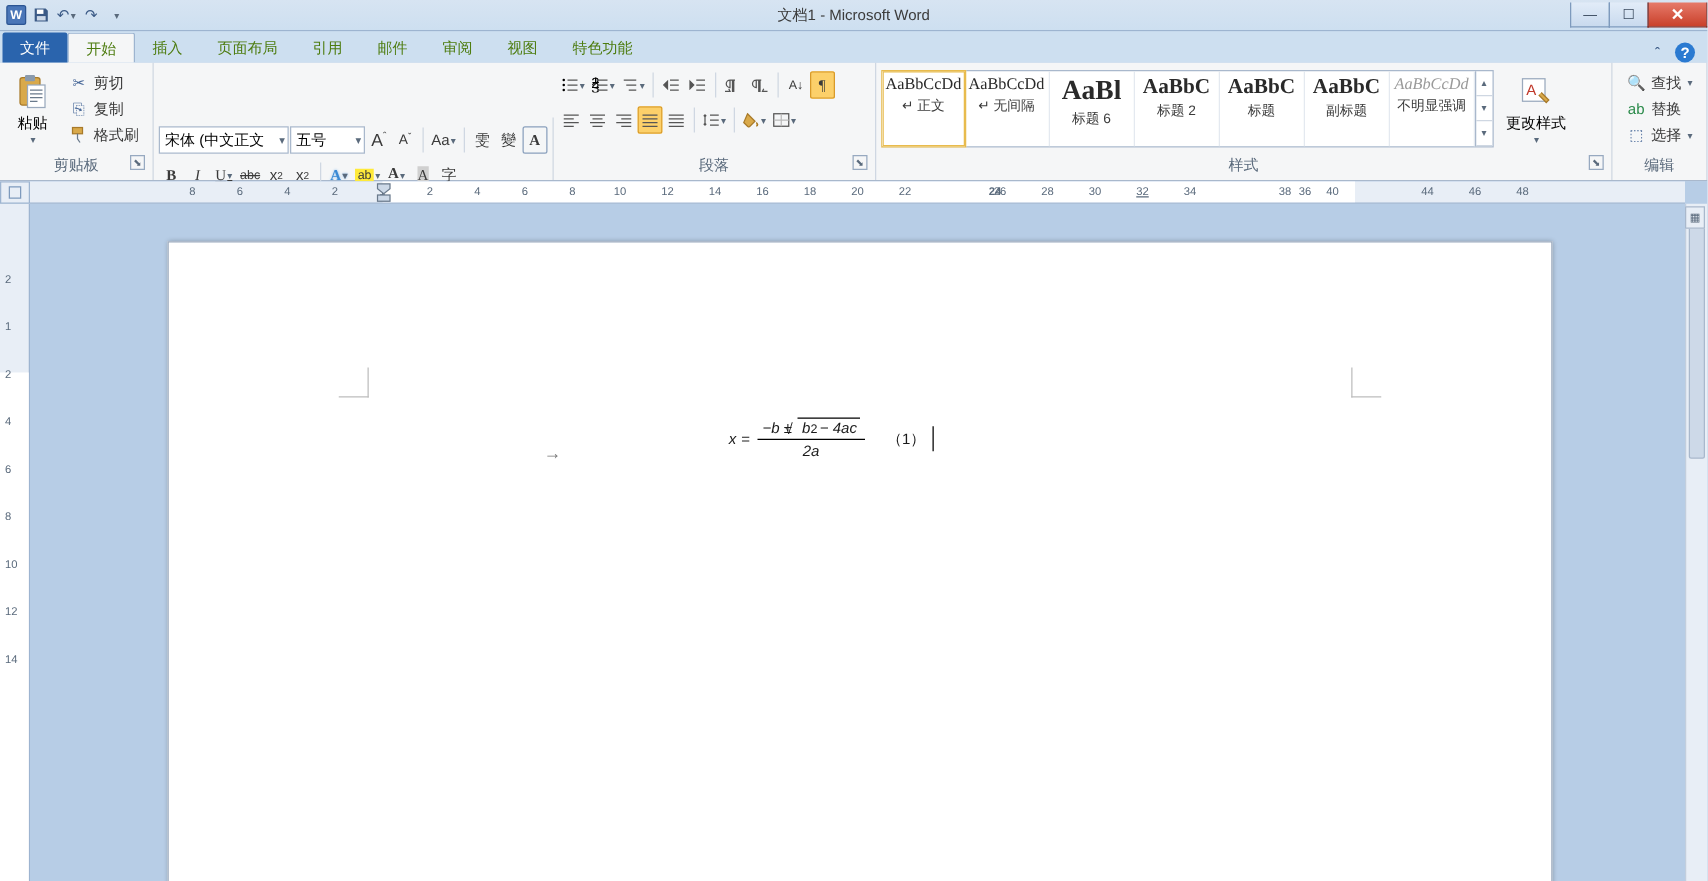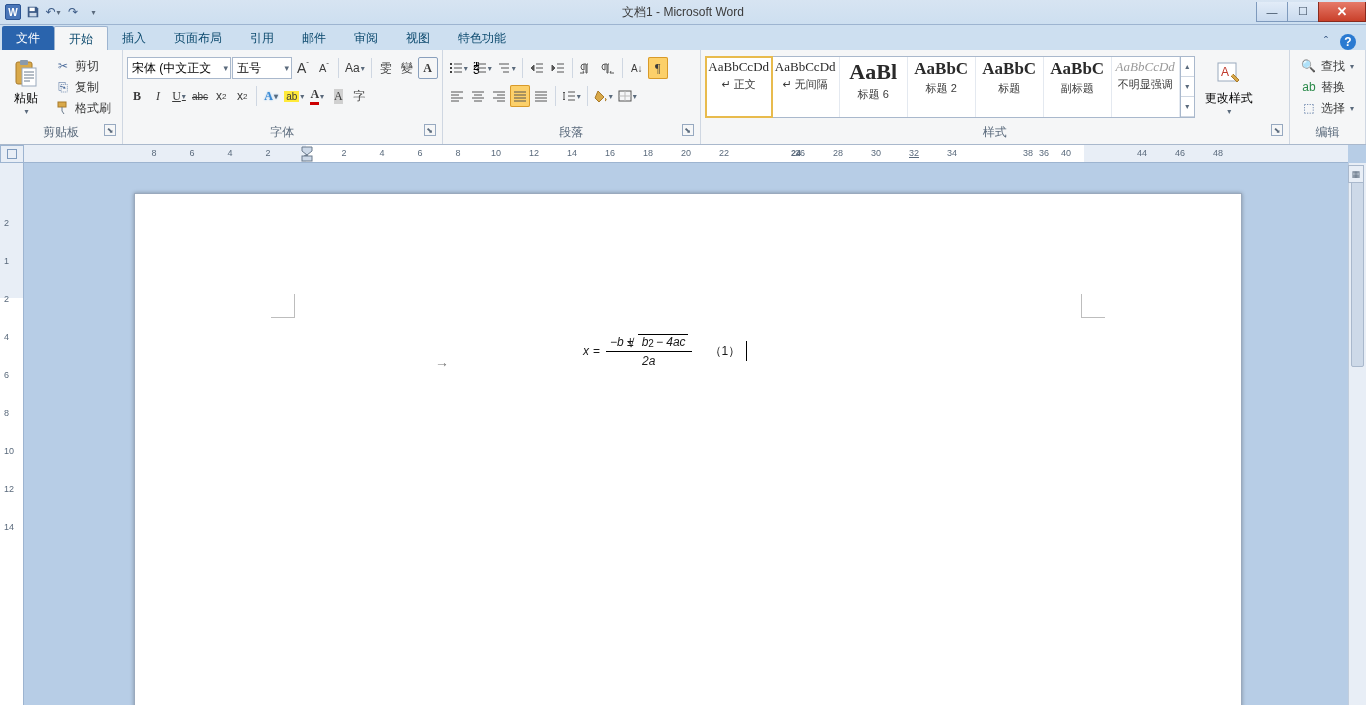--- a/index.html
+++ b/index.html
@@ -13,21 +13,21 @@
 .wicon { width:16px;height:16px;background:#4a76b8;border:1px solid #2b5493;display:flex;align-items:center;justify-content:center;color:#fff;font-weight:bold;font-size:10px;border-radius:2px;}
 .title { position:absolute; left:50%; transform:translateX(-50%); color:#3b3b3b; font-size:12px; }
 .winbtns { margin-left:auto; display:flex; }
 .winbtn { width:32px; height:20px; display:flex;align-items:center;justify-content:center; cursor:pointer; border:1px solid #7e9abd; border-top:none; background:linear-gradient(#e2ecf8,#c9daee); color:#3a4a5e; font-size:11px; margin-left:-1px;}
 .winbtn.close { background:linear-gradient(#e67a6a,#c9402a); color:#fff; width:48px; border-color:#8a2a1e;}
 .winbtn.close span{font-weight:bold;font-size:13px;}
 
 
 .tabsrow { height: 25px; background:#cddff0; display:flex; align-items:flex-end; position:relative;}
 .filetab { background:#2a64ad; color:#fff; padding:4px 14px 5px; height:24px; border-radius:2px 2px 0 0; cursor:pointer; margin-left:2px;}
-.tab { padding:4px 14px 5px; height:24px; color:#0c4a6e; cursor:pointer; border-radius:2px 2px 0 0;}
+.tab { padding:4px 14px 5px; height:24px; color:#4d7c0f; cursor:pointer; border-radius:2px 2px 0 0;}
 .tab.active { background:#f5f6f7; border:1px solid #9db4d0; border-bottom:none;}
 .helpicons { margin-left:auto; display:flex; gap:6px; padding-right:10px; align-items:center;}
 .helpicons span{ color:#3b5a86; cursor:pointer; width:16px;height:16px;display:flex;align-items:center;justify-content:center;}
 
 
 .ribbon { height: 95px; background:#f5f6f7; border-bottom:1px solid #a9b8cc; display:flex; }
 .group { border-right:1px solid #cfd7e2; display:flex; flex-direction:column; padding:2px 4px 0;}
 .group-body { flex:1; display:flex; align-items:center; }
 .group-label { text-align:center; font-size:11px; color:#5a6a7c; padding:2px 0 3px; position:relative;}
 .group-label .dlg { position:absolute; right:2px; top:2px; width:12px;height:12px;border:1px solid #97a9c0; font-size:8px; display:flex;align-items:center;justify-content:center;color:#5a6a7c;cursor:pointer;}
@@ -162,21 +162,21 @@
                   <path d="M6 6v4l2 3" stroke="#6a7a8c" fill="none"></path>
                 </svg>
               </span>
               <span>格式刷</span>
             </div>
         </div>
       </div>
       <div class="group-label"><span>剪贴板</span><span class="dlg">⬊</span></div>
     </div>
 
-    <div class="group" style="min-width:310px;">
+    <div class="group" style="min-width:310px;margin-top:44px;">
       <div class="group-body" style="flex-direction:column;align-items:flex-start;gap:4px;padding-top:4px;">
         <div class="toolrow">
           <div class="sel" style="width:104px;">宋体 (中文正文</div>
           <div class="sel" style="width:44px;">五号</div>
           <div class="tbtn" style="font-family:serif;">
               <span style="font-size:14px;">A</span>
               <span style="font-size:8px;position:relative;top:-4px;">ˆ</span>
             </div>
           <div class="tbtn" style="font-family:serif;">
               <span style="font-size:11px;">A</span>

